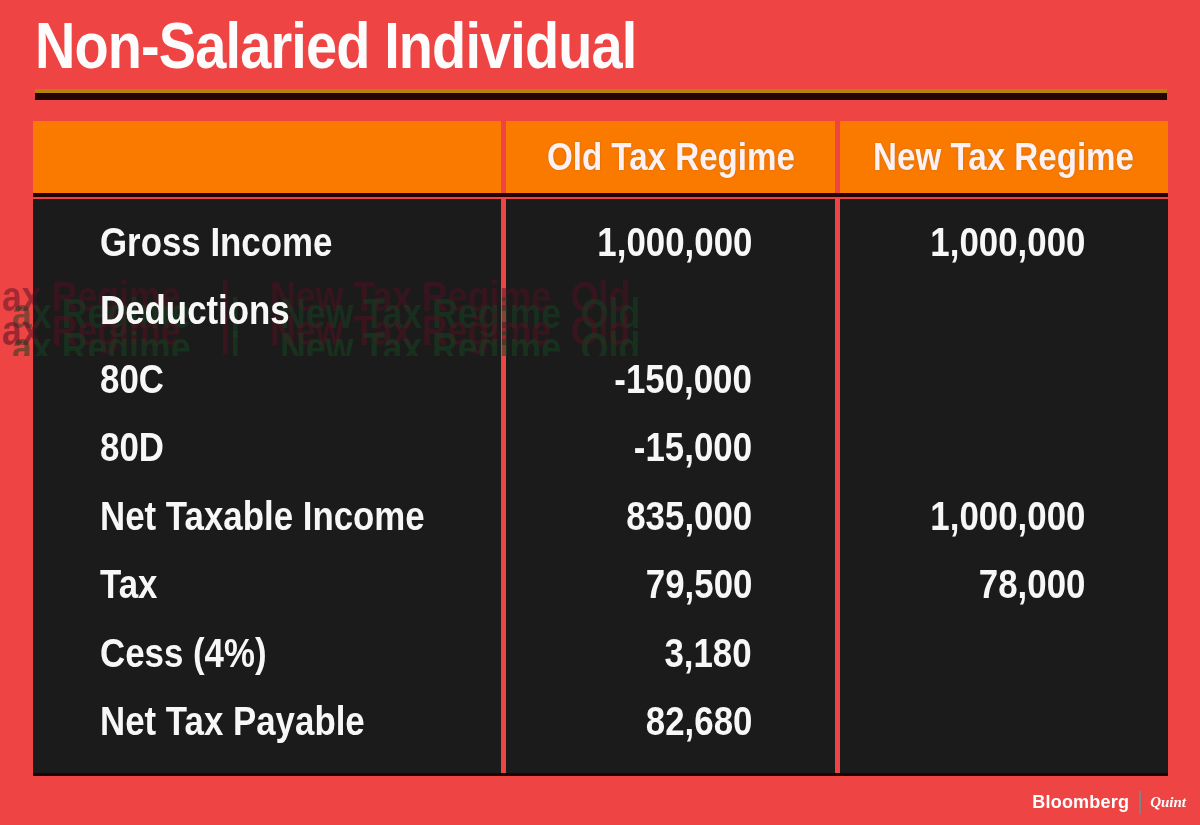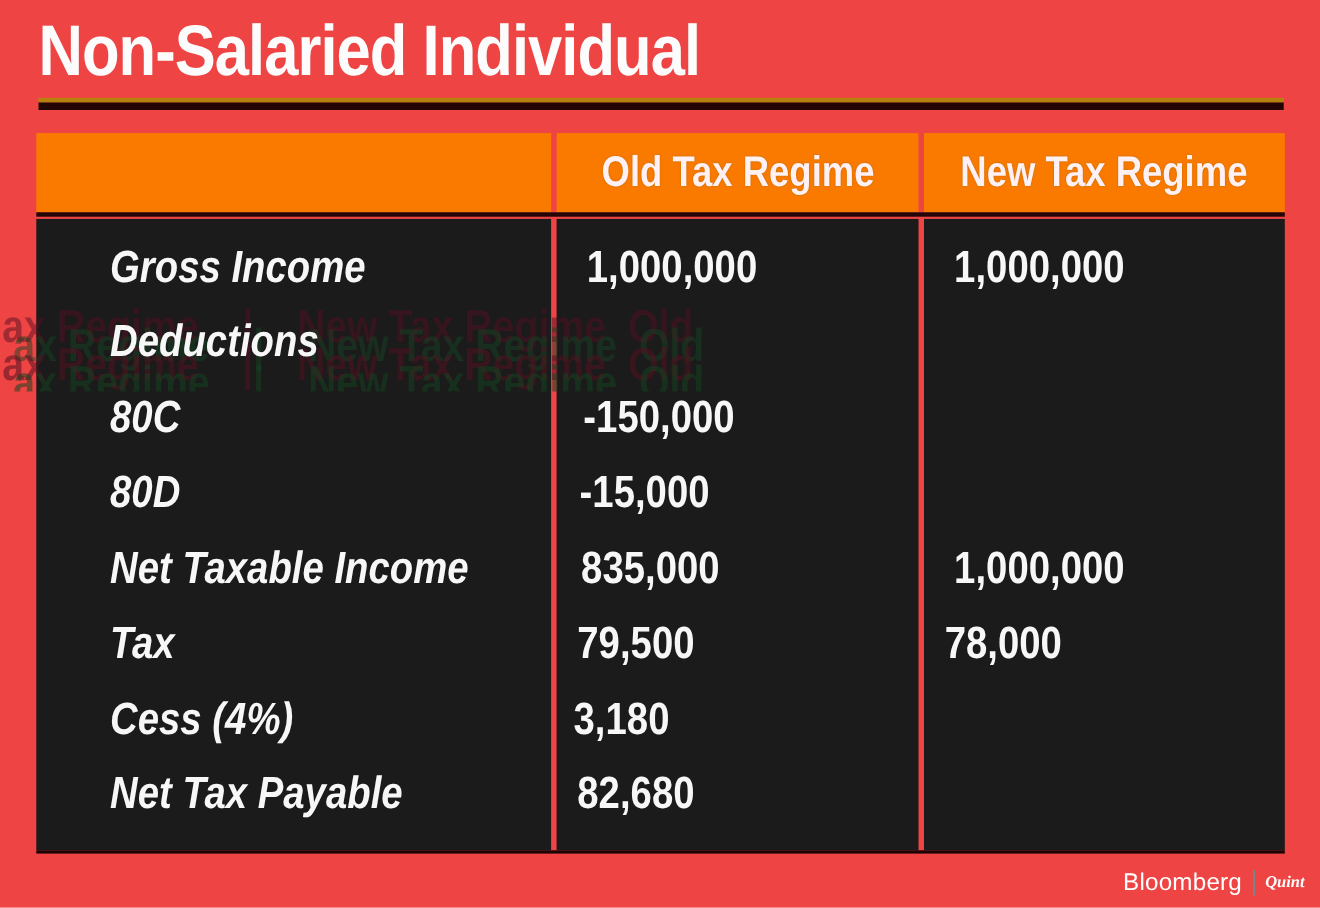--- a/index.html
+++ b/index.html
@@ -49,21 +49,21 @@
   }
   .hcell span{
     display:inline-block;
     transform:scaleX(0.85);
     transform-origin:center center;
     font-size:39px;font-weight:700;
     color:#fff0f4;
     text-shadow:0 0 2px rgba(120,95,12,.55);
     white-space:nowrap;
   }
-  .col1{width:468px;font-style:italic;}
+  .col1{width:468px;}
   .col2{width:329px;}
   .col3{width:328px;}
   .vgap{width:5px;background:transparent;}
   .header-bottom-strip{
     position:absolute;left:0;top:72px;
     width:1135px;height:4px;
     background:#230507;
   }
   .tbl-body{
     position:absolute;left:0;top:78px;
@@ -75,21 +75,21 @@
     height:100%;
     padding-top:9px;
     box-sizing:border-box;
   }
   .brow{
     height:68.5px;
     display:flex;align-items:center;
   }
   .bcol .brow{position:relative;z-index:2;}
   .label-cell{padding-left:67px;justify-content:flex-start;}
-  .num-cell{padding-right:83px;justify-content:flex-start;}
+  .num-cell{padding-right:83px;justify-content:flex-end;}
   .cell-text{
     display:inline-block;
     font-size:41px;font-weight:700;
     color:#f7f7f7;
     white-space:nowrap;
     transform:scaleX(0.85);
   }
   .label-cell .cell-text{transform-origin:left center;}
   .num-cell .cell-text{transform-origin:right center;}
   .body-bottom-strip{
@@ -119,21 +119,21 @@
   .g2{left:12px;top:19px;color:rgba(22,66,34,.55);}
   .g3{left:2px;top:36px;color:rgba(84,16,34,.6);}
   .g4{left:12px;top:53px;color:rgba(22,66,34,.6);}
   
   .footer{
     position:absolute;right:14px;top:788px;
     height:28px;
     display:flex;align-items:center;
   }
   .brand-bloomberg{
-    font-size:22px;font-weight:400;color:#ffffff;
+    font-size:18px;font-weight:700;color:#ffffff;
     letter-spacing:.2px;
     margin-left:19px;
   }
   .brand-divider{
     width:2px;height:23px;background:#7d8286;
     margin:0 9px 0 10px;
   }
   .brand-quint{
     font-family:"Liberation Serif", serif;
     font-style:italic;font-weight:700;

